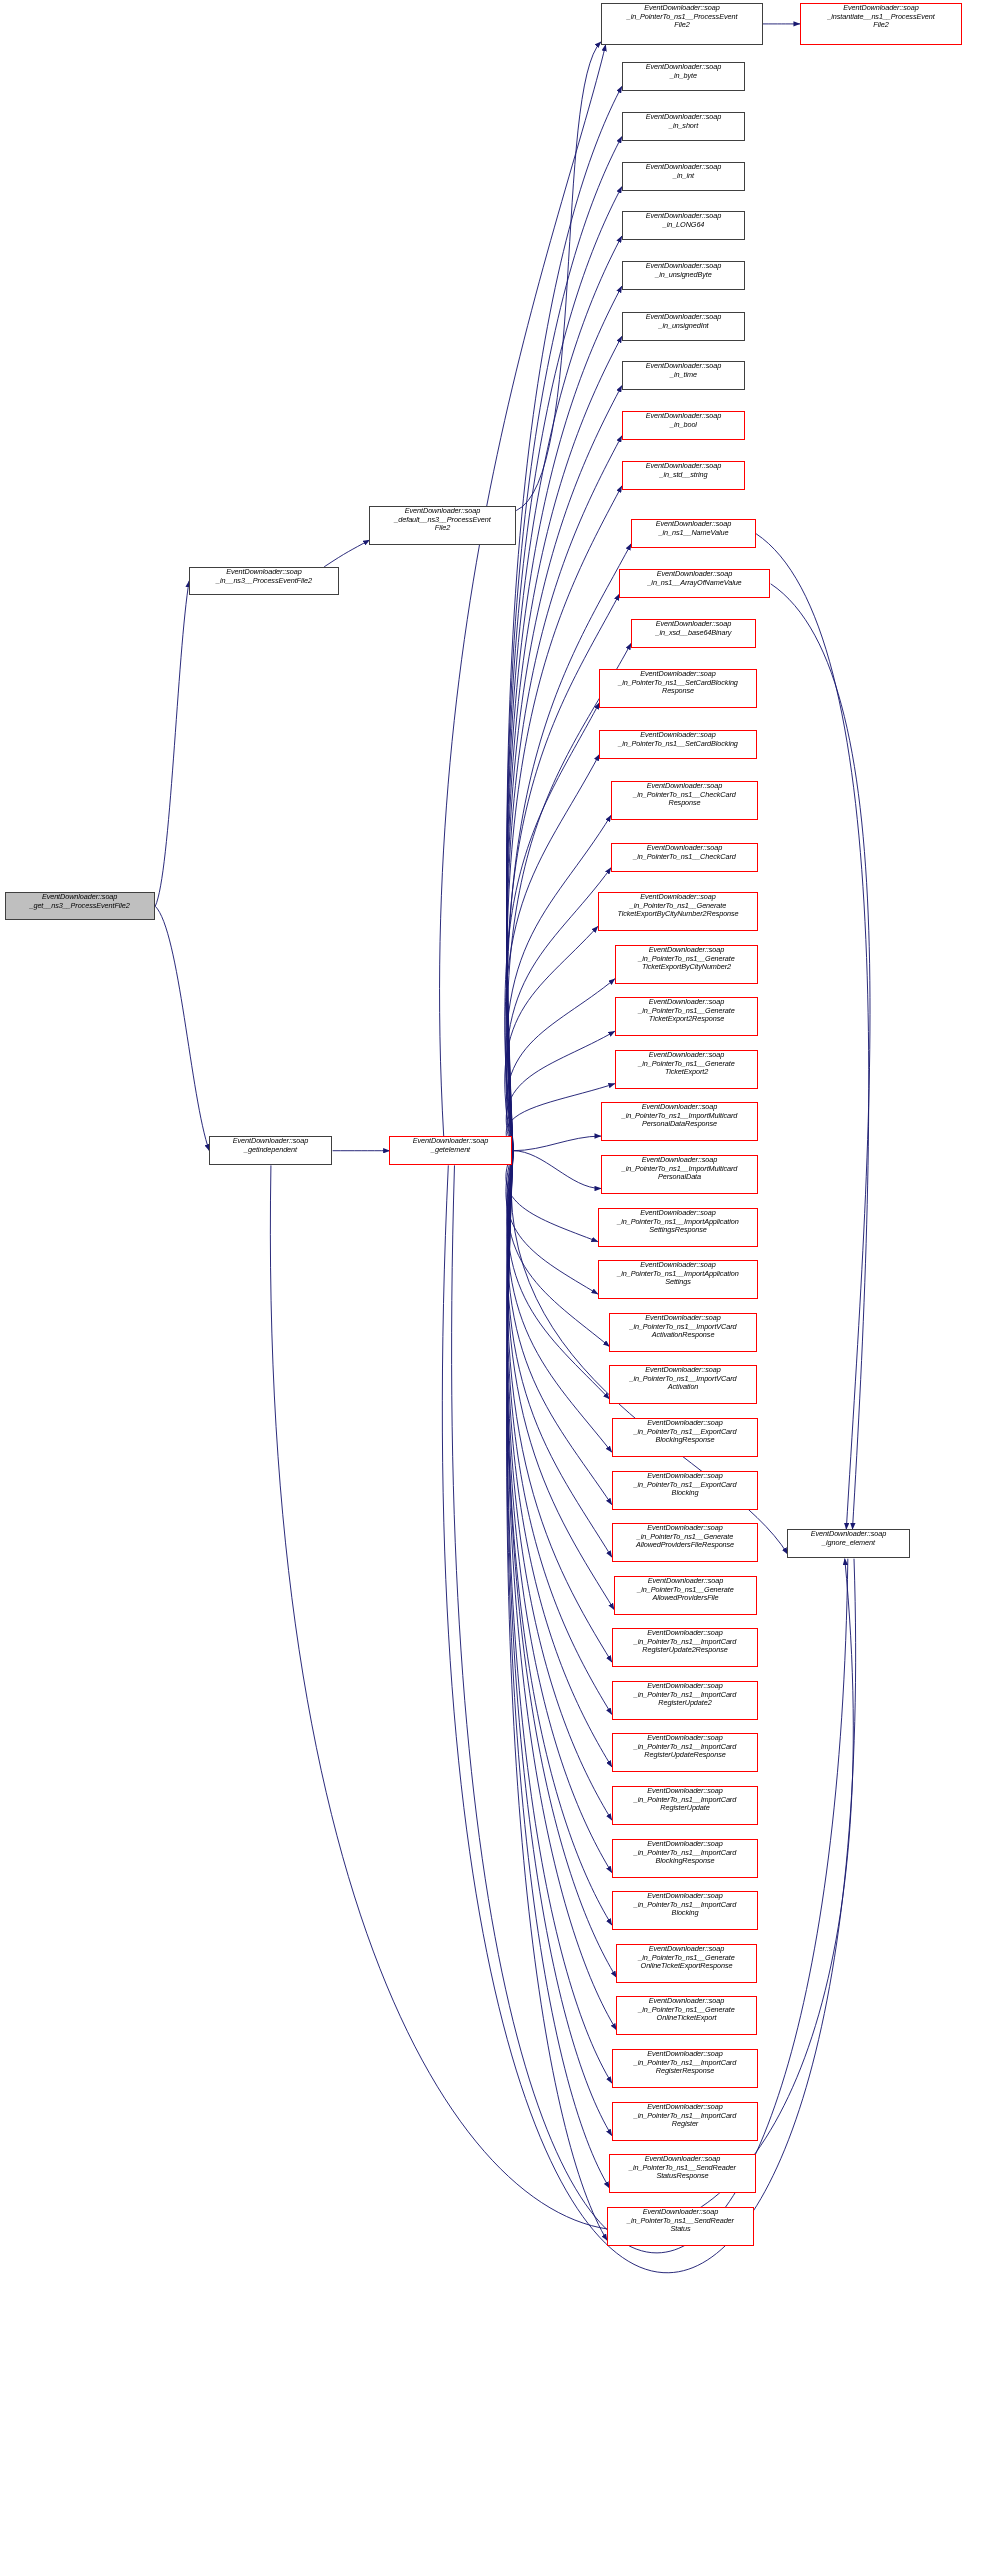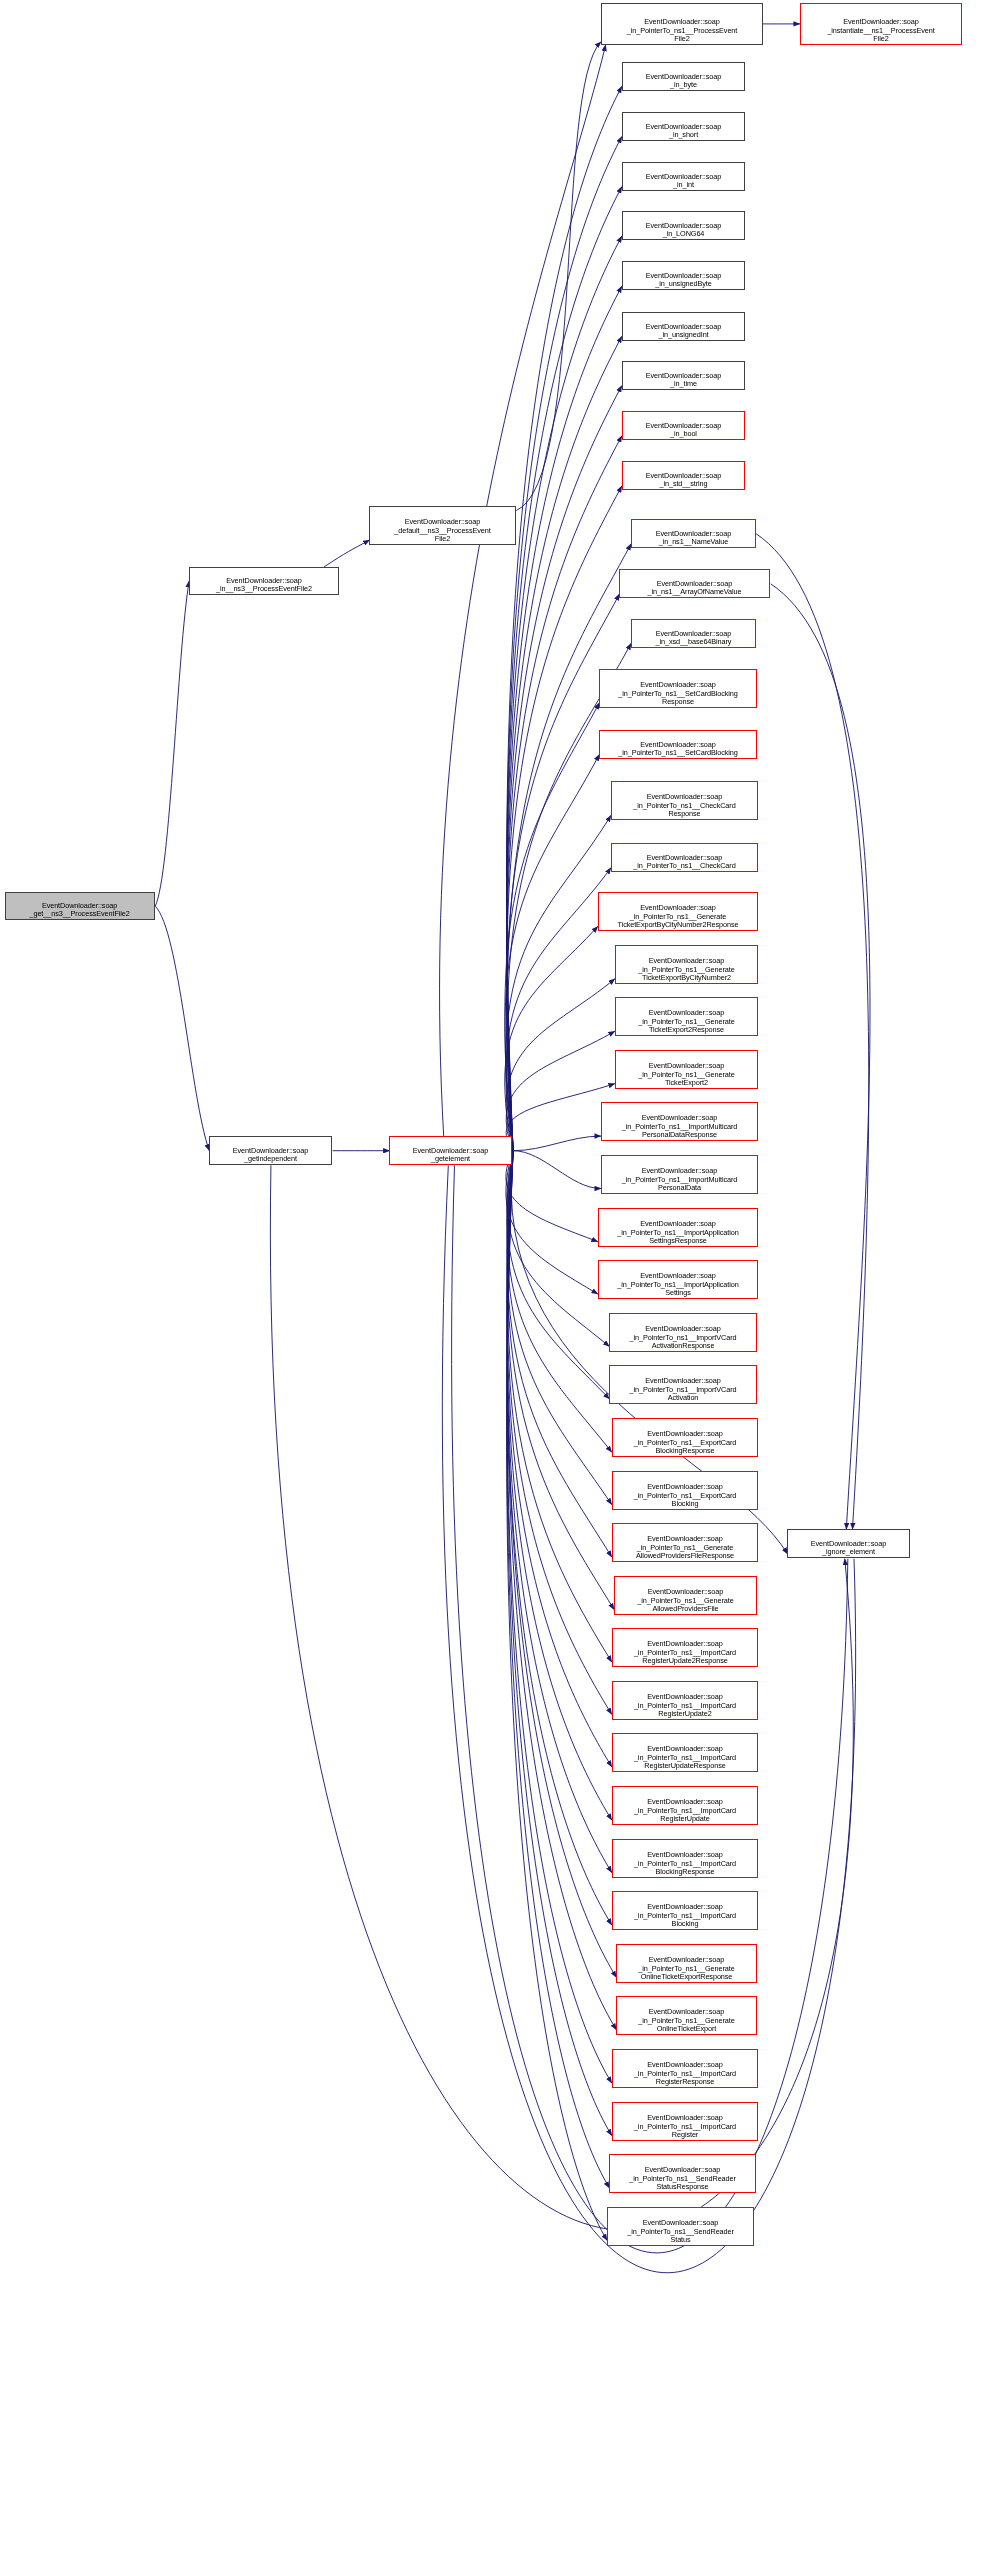--- a/index.html
+++ b/index.html
@@ -4,31 +4,32 @@
 <title>Call Graph</title>
 <style>
   html,body{margin:0;padding:0;background:#ffffff;}
   body{font-family:"Liberation Sans", sans-serif;}
   #canvas{position:relative;width:1000px;height:2576px;background:#ffffff;overflow:hidden;}
   #edges{position:absolute;left:0;top:0;width:1000px;height:2576px;pointer-events:none;}
   .node{
     position:absolute;
     box-sizing:border-box;
     display:flex;
-    align-items:flex-end;
+    align-items:flex-start;
     justify-content:center;
     text-align:center;
     background:#ffffff;
     border:0.8px solid #404040;
     font-family:"Liberation Sans", sans-serif;
     color:#000000;
     line-height:1.18;
     white-space:pre-line;
     letter-spacing:-0.1px;
     overflow:hidden;
+    font-style:italic;
   }
   .node.red{border:0.8px solid #ff0000;}
   .node.root{background:#bfbfbf;border:0.8px solid #404040;}
   .node span{display:block;width:100%;}
 </style>
 </head>
 <body>
 
 <div id="canvas">
   <svg id="edges" viewBox="0 0 1296 3340" xmlns="http://www.w3.org/2000/svg">

